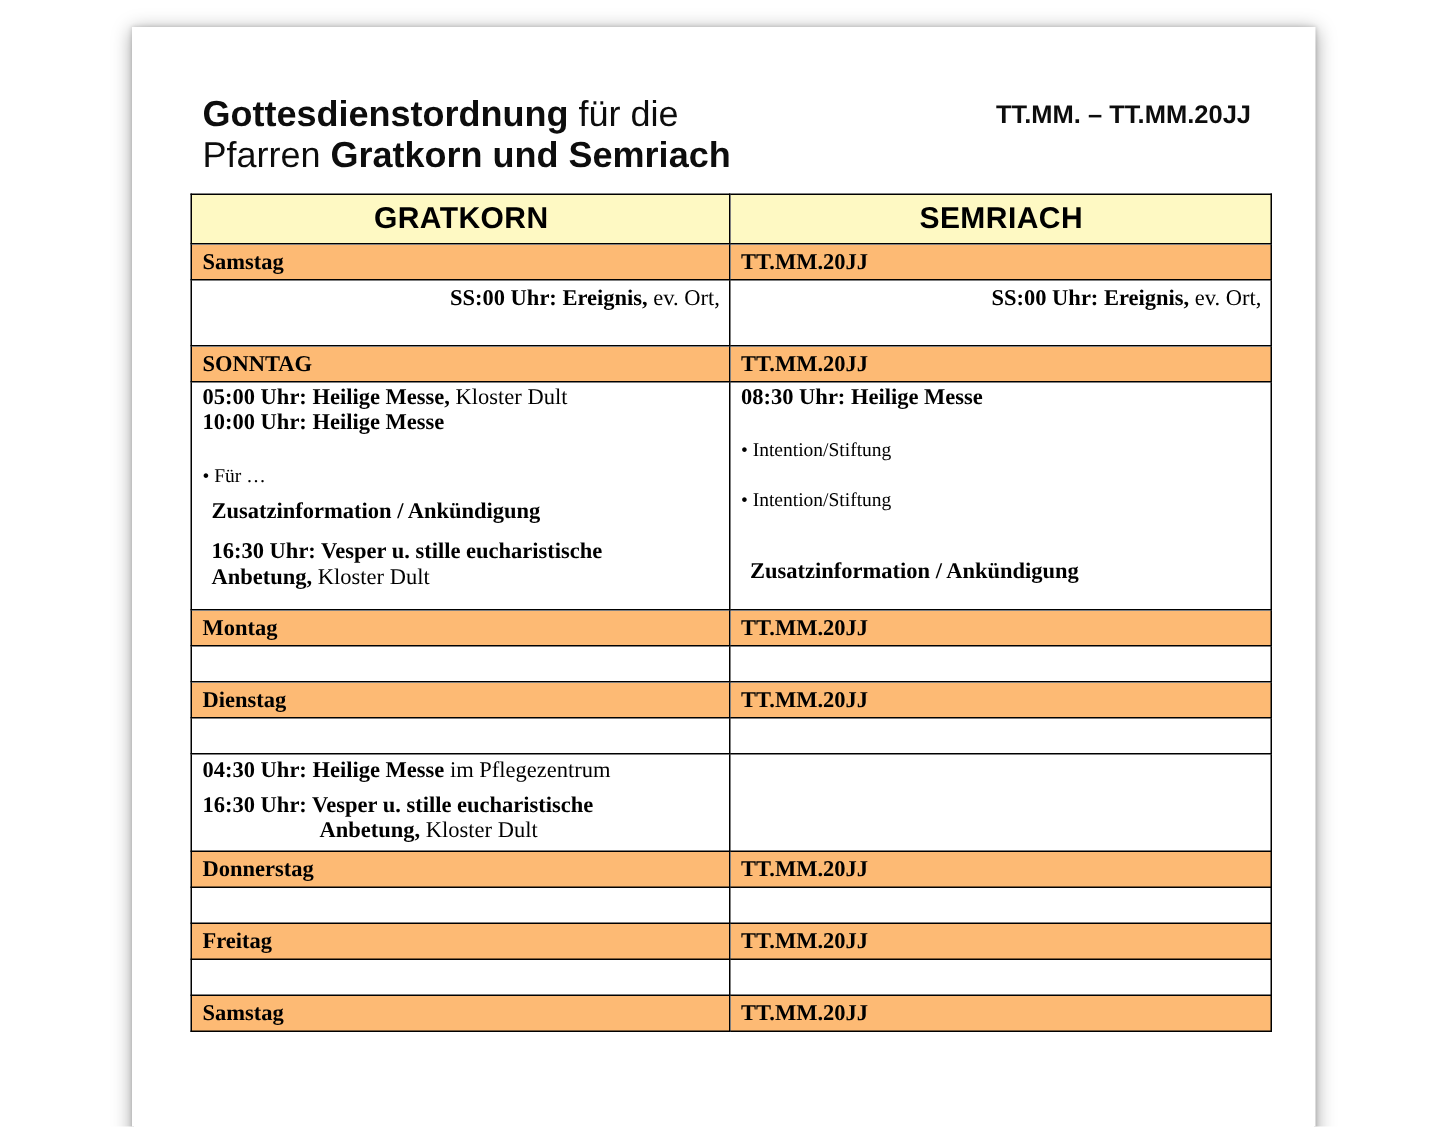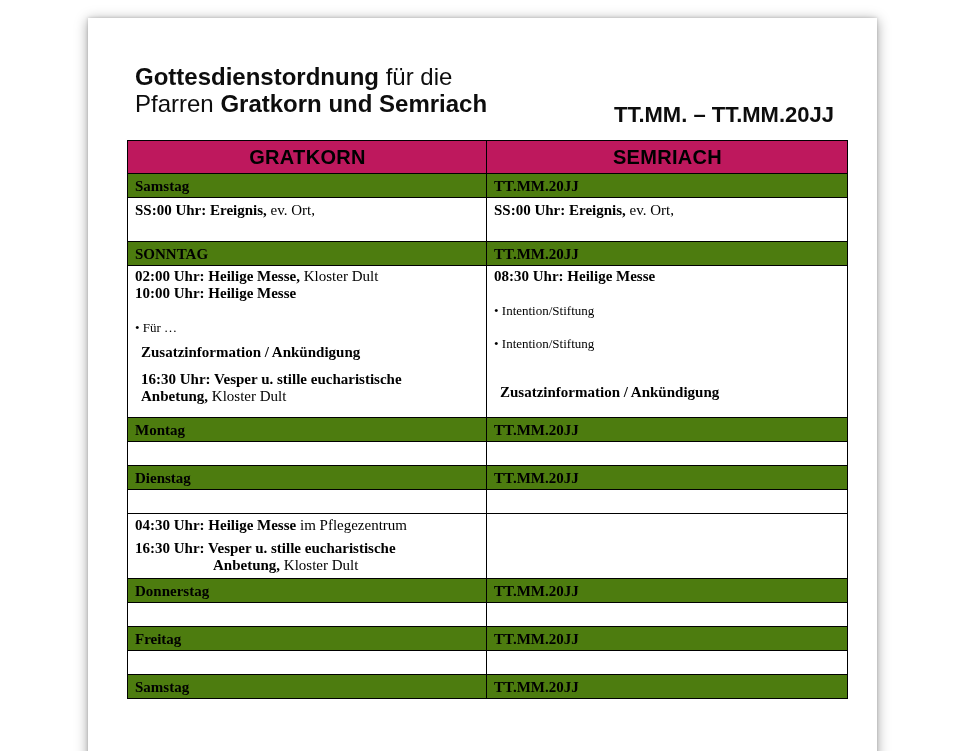--- a/index.html
+++ b/index.html
@@ -32,26 +32,25 @@
     margin: 45px 43px 0 47px;
   }
   .doc-title {
     font-size: 24px;
     line-height: 27px;
     color: #0d0d0d;
   }
   .title-line { white-space: nowrap; }
   .date-range {
     margin-left: auto;
-    font-size: 22px;
+    font-size: 17px;
     font-weight: bold;
     padding-top: 4px;
     white-space: nowrap;
     color: #0d0d0d;
-    margin-top: 35px;
   }
   .b { font-weight: bold; }
   .i { font-style: italic; }
   
   table.gtable {
     border-collapse: collapse;
     table-layout: fixed;
     margin: 12px 0 0 39px;
     width: 720px;
     font-family: "Liberation Serif", serif;
@@ -65,31 +64,31 @@
     box-sizing: border-box;
     overflow: hidden;
   }
   tr.colhead th {
     font-family: "Liberation Sans", sans-serif;
     font-size: 20px;
     font-weight: bold;
     height: 33px;
     text-align: center;
     vertical-align: middle;
-    background: #be185d;
+    background: #fef9c3;
     letter-spacing: 0.3px;
   }
   tr.day td {
-    background: #4d7c0f;
+    background: #fdba74;
     font-weight: bold;
     height: 24px;
     vertical-align: middle;
     padding-top: 1px;
   }
-  tr.evt td   { height: 44px;  padding-top: 4px; }
+  tr.evt td   { height: 44px;  padding-top: 4px; text-align: right; }
   tr.suncontent td { height: 152px; padding-top: 2px; }
   tr.ewig td  {
     height: 42px;
     padding-top: 6px;
     border-top: 1px dotted #777;
   }
   tr.empty td { height: 24px; }
   tr.wedcontent td { height: 65px; padding-top: 3px; }
   .ln { line-height: 17px; }
   .small { font-size: 13px; line-height: 14px; margin-top: 19px; }
@@ -138,21 +137,21 @@
           <div class="ln"><span class="b">SS:00 Uhr: Ereignis,</span><span> ev. Ort,</span></div>
         </td>
       </tr>
 
       <tr class="day">
         <td>SONNTAG</td>
         <td>TT.MM.20JJ</td>
       </tr>
       <tr class="suncontent">
         <td>
-          <div class="ln"><span class="b">02:00 Uhr: Heilige Messe,</span><span> Kloster Dult</span></div>
+          <div class="ln"><span class="b">05:00 Uhr: Heilige Messe,</span><span> Kloster Dult</span></div>
           <div class="ln b">10:00 Uhr: Heilige Messe</div>
           <div class="small">• Für …</div>
           <div class="ln b ind1 gap9">Zusatzinformation / Ankündigung</div>
           <div class="ln b ind1 gap10">16:30 Uhr: Vesper u. stille eucharistische</div>
           <div class="ln ind1"><span class="b">Anbetung,</span><span> Kloster Dult</span></div>
         </td>
         <td>
           <div class="ln b">08:30 Uhr: Heilige Messe</div>
           <div class="small">• Intention/Stiftung</div>
           <div class="small">• Intention/Stiftung</div>

